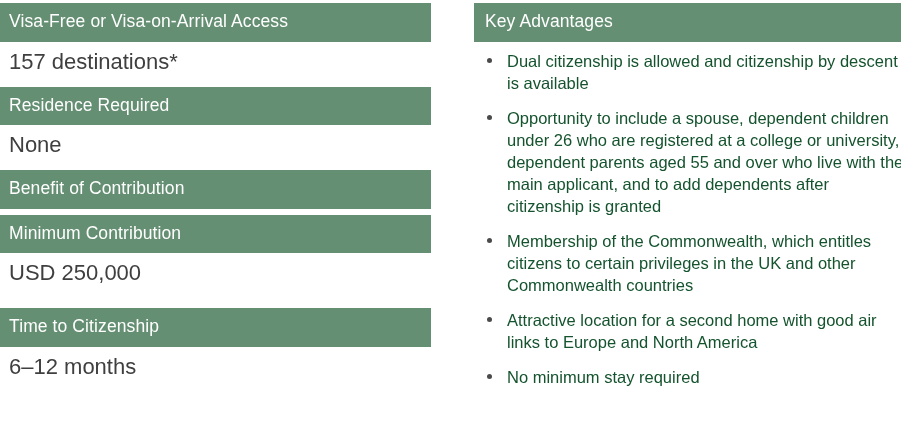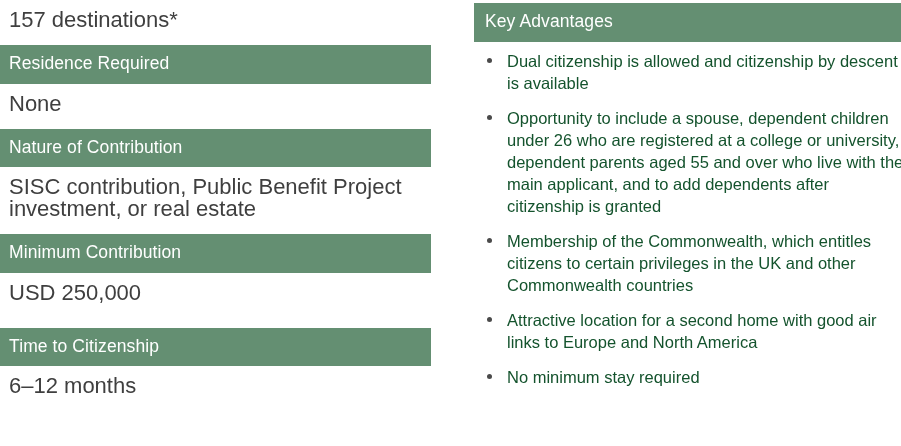--- a/index.html
+++ b/index.html
@@ -101,31 +101,31 @@
   }
 </style>
 </head>
 <body>
 
 <div id="page">
 
   <div class="col-left">
 
     <div class="fact-row row-0">
+      <div class="fact-header">Visa-Free or Visa-on-Arrival Access</div>
       <div class="fact-value">157 destinations*</div>
     </div>
 
     <div class="fact-row row-1">
       <div class="fact-header">Residence Required</div>
       <div class="fact-value">None</div>
     </div>
 
     <div class="fact-row row-2">
-      <div class="fact-header">Nature of Contribution</div>
-      <div class="fact-value">SISC contribution, Public Benefit Project investment, or real estate</div>
+      <div class="fact-header">Benefit of Contribution</div>
     </div>
 
     <div class="fact-row row-3">
       <div class="fact-header">Minimum Contribution</div>
       <div class="fact-value">USD 250,000</div>
     </div>
 
     <div class="fact-row row-4">
       <div class="fact-header">Time to Citizenship</div>
       <div class="fact-value">6–12 months</div>

